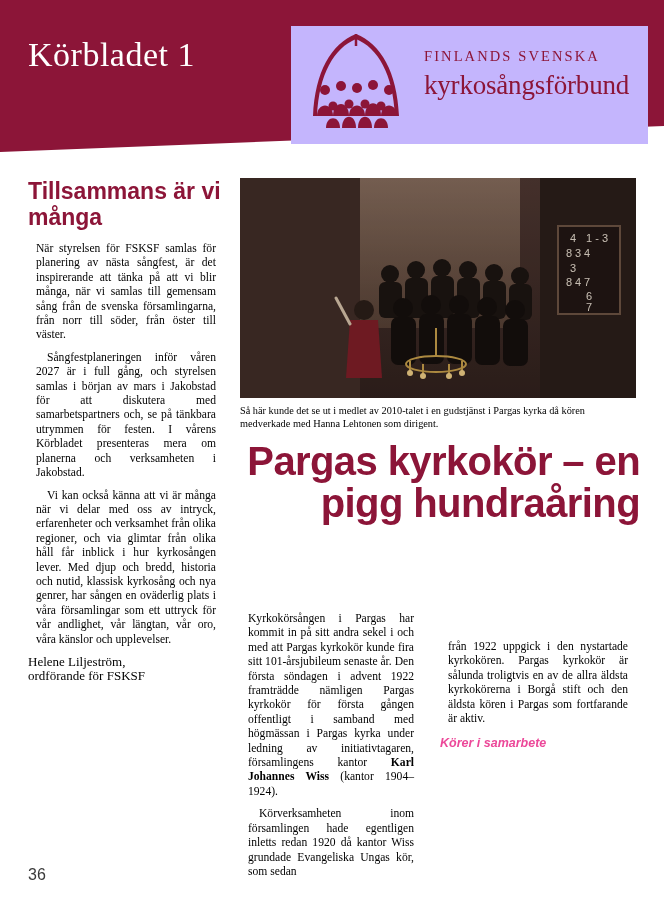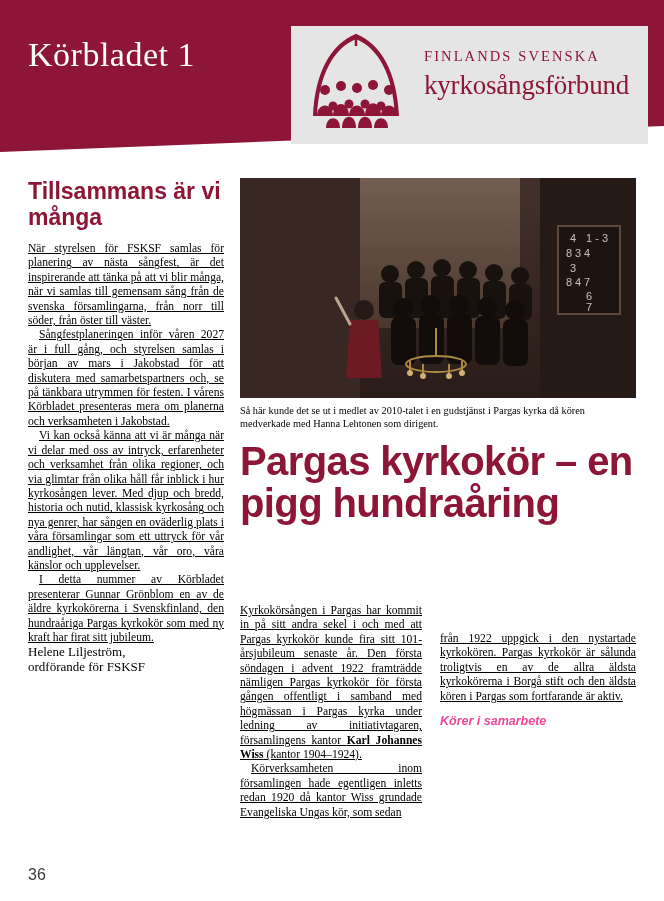--- a/index.html
+++ b/index.html
@@ -41,21 +41,21 @@
     font-size: 34px;
     letter-spacing: 0.5px;
     white-space: nowrap;
   }
   .logo-box {
     position: absolute;
     top: 26px;
     left: 291px;
     width: 357px;
     height: 118px;
-    background: #e5e5e5;
+    background: #c4b5fd;
   }
   .logo-mark {
     position: absolute;
     top: 6px;
     left: 10px;
     width: 110px;
     height: 104px;
   }
   .logo-text {
     position: absolute;
@@ -96,23 +96,22 @@
   }
   .body-text {
     font-family: "Liberation Serif", serif;
     font-size: 11.6px;
     line-height: 14.4px;
     color: #000000;
     text-align: justify;
     margin: 0;
   }
   .body-text p {
-    margin: 0;
+    margin: 8px;
     text-indent: 11px;
-    text-decoration: underline;
   }
   .body-text p.first {
     text-indent: 0;
   }
   .signature {
     font-family: "Liberation Serif", serif;
     font-size: 13px;
     line-height: 14.4px;
     margin-top: 0;
   }
@@ -144,20 +143,21 @@
     position: absolute;
     left: 240px;
     top: 440px;
     width: 400px;
     color: #8c1538;
     font-family: "Liberation Sans", sans-serif;
     font-weight: bold;
     font-size: 40px;
     line-height: 42px;
     letter-spacing: -0.6px;
+    text-align: right;
   }
 
   
   .col-mid {
     position: absolute;
     left: 240px;
     top: 604px;
     width: 182px;
   }
   .col-right {
@@ -225,21 +225,20 @@
     </div>
   </div>
 </div>
 
 <div class="col-left">
   <h2 class="headline">Tillsammans är vi många</h2>
   <div class="body-text">
     <p class="first">När styrelsen för FSKSF samlas för planering av nästa sångfest, är det inspirerande att tänka på att vi blir många, när vi samlas till gemensam sång från de svenska församlingarna, från norr till söder, från öster till väster.</p>
     <p>Sångfestplaneringen inför våren 2027 är i full gång, och styrelsen samlas i början av mars i Jakobstad för att diskutera med samarbetspartners och, se på tänkbara utrymmen för festen. I vårens Körbladet presenteras mera om planerna och verksamheten i Jakobstad.</p>
     <p>Vi kan också känna att vi är många när vi delar med oss av intryck, erfarenheter och verksamhet från olika regioner, och via glimtar från olika håll får inblick i hur kyrkosången lever. Med djup och bredd, historia och nutid, klassisk kyrkosång och nya genrer, har sången en oväderlig plats i våra församlingar som ett uttryck för vår andlighet, vår längtan, vår oro, våra känslor och upplevelser.</p>
-    <p>I detta nummer av Körbladet presenterar Gunnar Grönblom en av de äldre kyrkokörerna i Svenskfinland, den hundraåriga Pargas kyrkokör som med ny kraft har firat sitt jubileum.</p>
     <div class="signature">
       <div>Helene Liljeström,</div>
       <div>ordförande för FSKSF</div>
     </div>
   </div>
 </div>
 
 <div class="photo">
   <svg width="396" height="220" viewBox="0 0 396 220" xmlns="http://www.w3.org/2000/svg">
     <defs>

